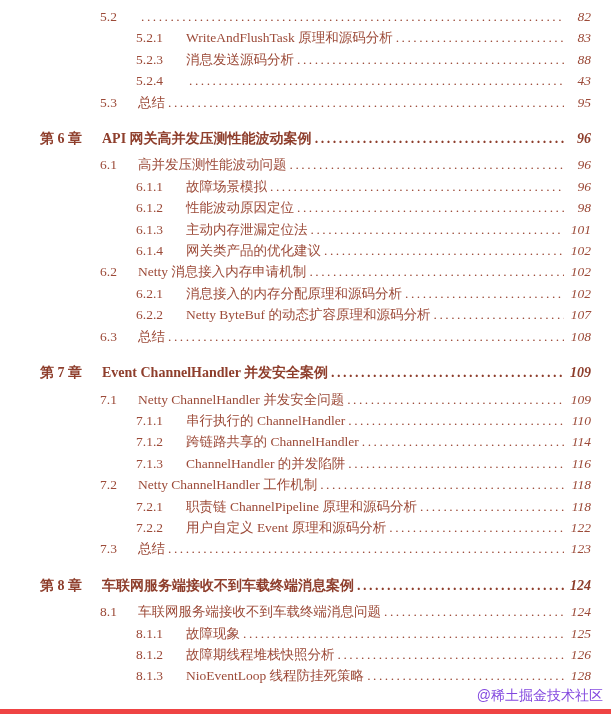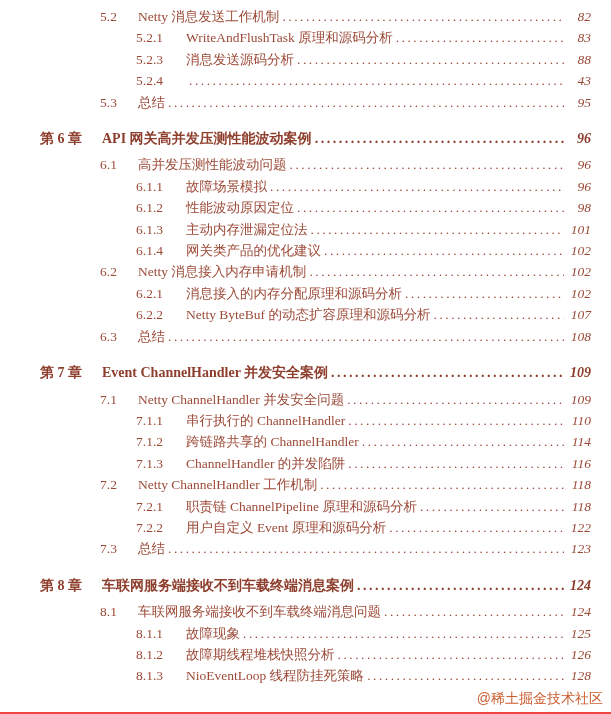--- a/index.html
+++ b/index.html
@@ -6,21 +6,21 @@
   .doc {
     position: relative;
     width: 611px;
     height: 714px;
     box-sizing: border-box;
     background: #ffffff;
     font-family: "Liberation Serif", "DejaVu Serif", serif;
     color: #9c4a38;
     padding-top: 6px;
     overflow: hidden;
-    border-bottom: 2px solid #ef4444;
+    border-bottom: 5px solid #ef4444;
   }
   .toc-list { width: 100%; }
   .row {
     display: flex;
     align-items: baseline;
     font-size: 13.5px;
     line-height: 21.4px;
     padding-right: 20px;
     white-space: nowrap;
   }
@@ -54,33 +54,32 @@
     min-width: 24px;
     text-align: right;
     font-style: italic;
   }
   .watermark {
     position: absolute;
     right: 8px;
     bottom: 4px;
     font-family: "Liberation Sans", "DejaVu Sans", sans-serif;
     font-size: 14px;
-    color: #c2410c;
+    color: #6d28d9;
     opacity: 0.85;
     pointer-events: none;
   }
 </style>
 </head>
 <body>
 
 <div class="doc">
   <div class="toc-list">
       <div class="row lvl2">
     <span class="num">5.2</span>
-    <span class="title">Netty 消息发送工作机制</span>
     <span class="dots"></span>
     <span class="pagenum">82</span>
   </div>
       <div class="row lvl3">
     <span class="num">5.2.1</span>
     <span class="title">WriteAndFlushTask 原理和源码分析</span>
     <span class="dots"></span>
     <span class="pagenum">83</span>
   </div>
       <div class="row lvl3">

